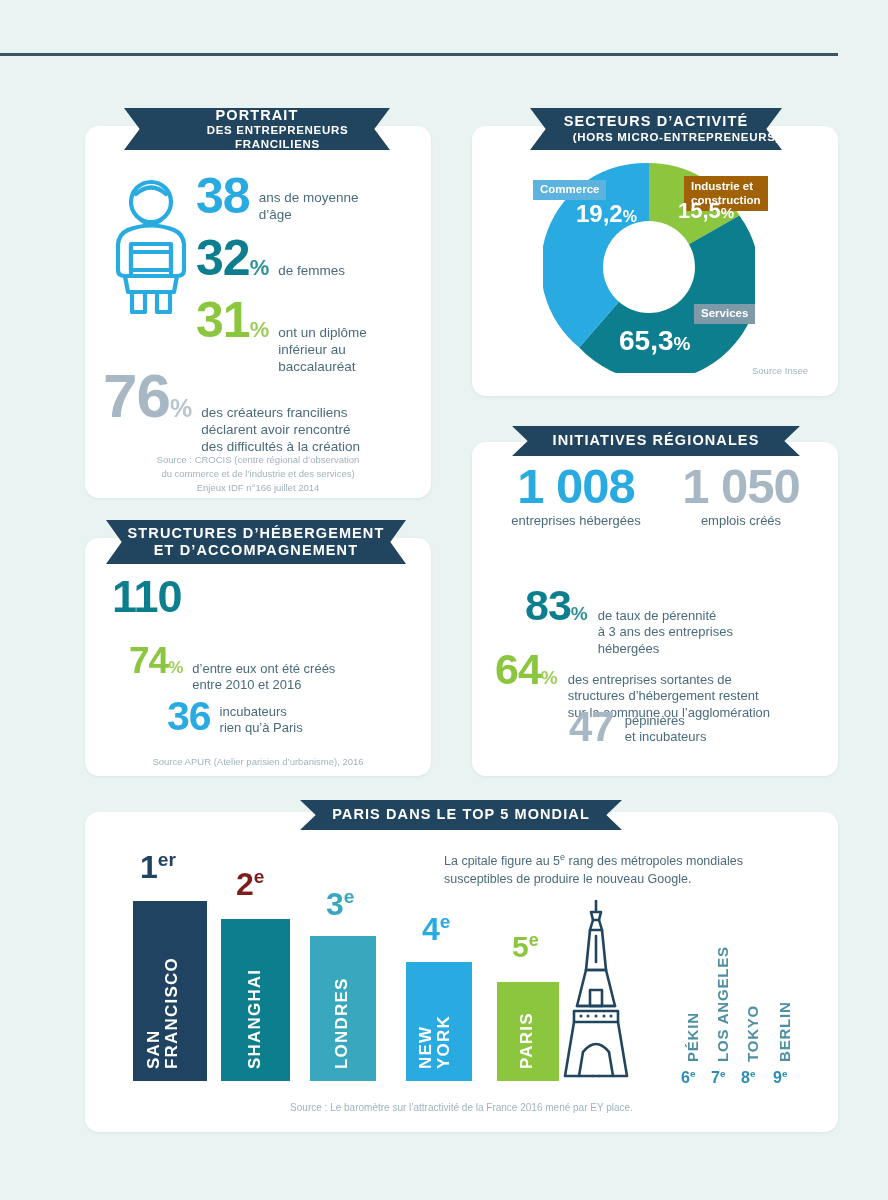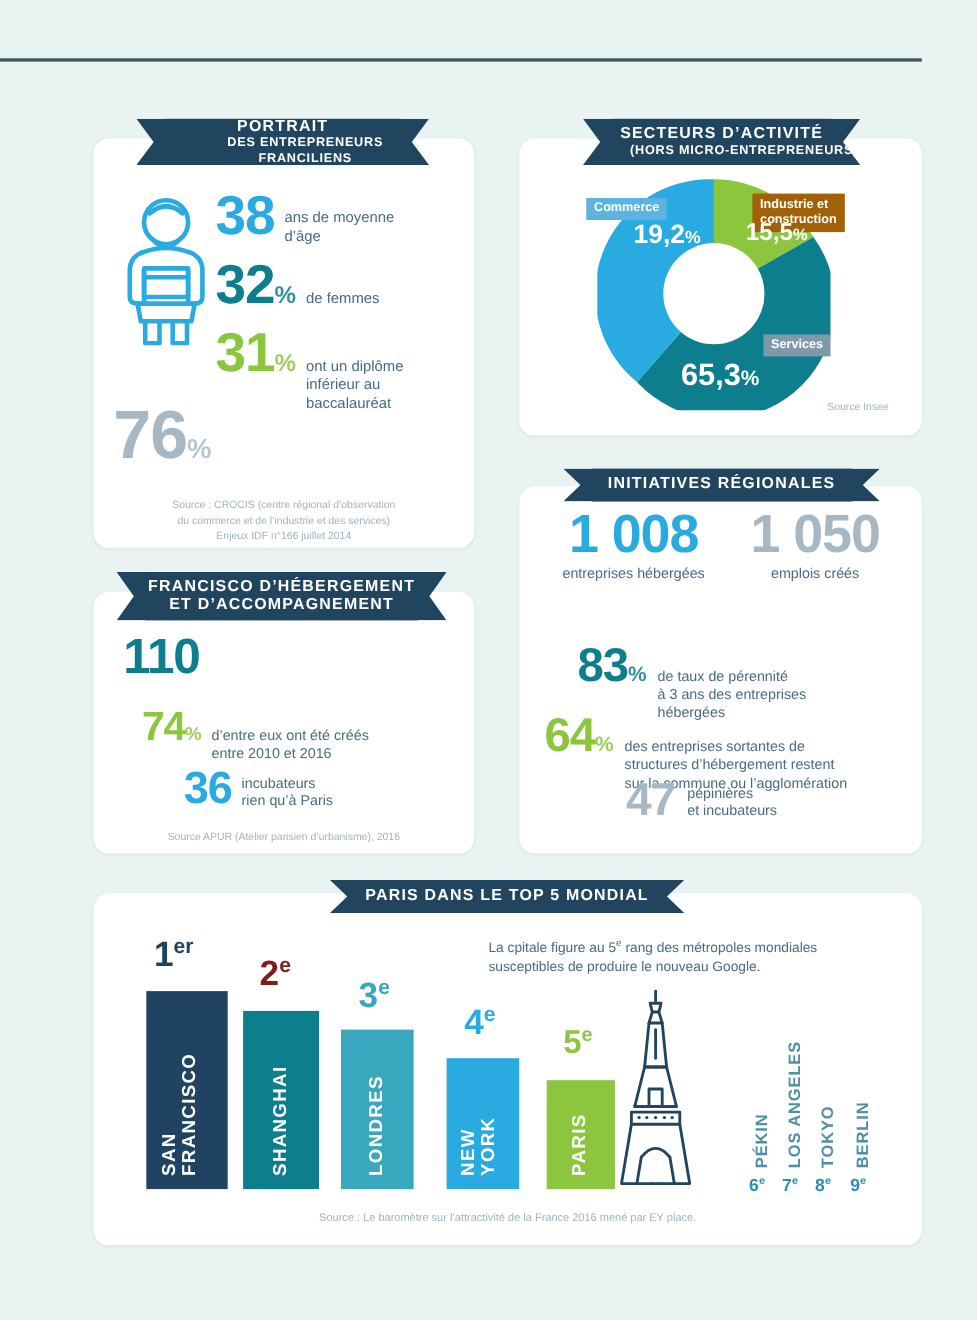--- a/index.html
+++ b/index.html
@@ -137,20 +137,23 @@
   <span class="big c-green" style="font-size:50px;">31</span>
   <span class="pct c-green" style="font-size:22px;opacity:.85;">%</span>
   <span class="desc" style="font-size:13.5px;margin-left:9px;margin-top:-26px;white-space:pre-line;">ont un diplôme
 inférieur au
 baccalauréat</span>
 </div>
 
 <div class="stat-row" style="position:absolute;left:103px;top:367px;align-items:baseline;">
   <span class="big c-gray" style="font-size:62px;">76</span>
   <span class="pct c-gray" style="font-size:25px;opacity:.8;">%</span>
+  <span class="desc" style="font-size:13.5px;margin-left:9px;margin-top:-36px;white-space:pre-line;">des créateurs franciliens
+déclarent avoir rencontré
+des difficultés à la création</span>
 </div>
 
 <div class="src" style="position:absolute;left:95px;top:453px;width:326px;white-space:pre-line;">Source : CROCIS (centre régional d’observation
 du commerce et de l’industrie et des services)
 Enjeux IDF n°166 juillet 2014</div>
 
 <div class="card" style="left:472px;top:126px;width:366px;height:270px;"></div>
 
 <div class="ribwrap" style="left:530px;top:108px;width:252px;height:42px;">
   <div class="ribwing left"></div>
@@ -186,21 +189,21 @@
 
 <div style="position:absolute;left:752px;top:365px;color:#9fb3bf;font-size:9.5px;">Source Insee</div>
 
 <div class="card" style="left:85px;top:538px;width:346px;height:238px;"></div>
 
 <div class="ribwrap" style="left:106px;top:520px;width:300px;height:44px;">
   <div class="ribwing left"></div>
   <div class="ribbody"></div>
   <div class="ribwing right"></div>
   <div class="ribtext">
-    <span class="rb-l1">FRANCISCO D’HÉBERGEMENT</span>
+    <span class="rb-l1">STRUCTURES D’HÉBERGEMENT</span>
     <span class="rb-l1">ET D’ACCOMPAGNEMENT</span>
   </div>
 </div>
 
 <div class="stat-row" style="position:absolute;left:112px;top:576px;">
   <span class="big c-teal" style="font-size:45px;">110</span>
 </div>
 
 <div class="stat-row" style="position:absolute;left:129px;top:644px;align-items:baseline;">
   <span class="big c-green" style="font-size:37px;">74</span>

